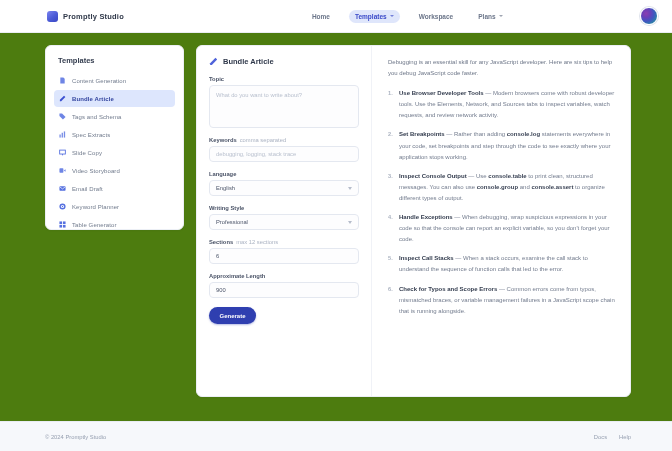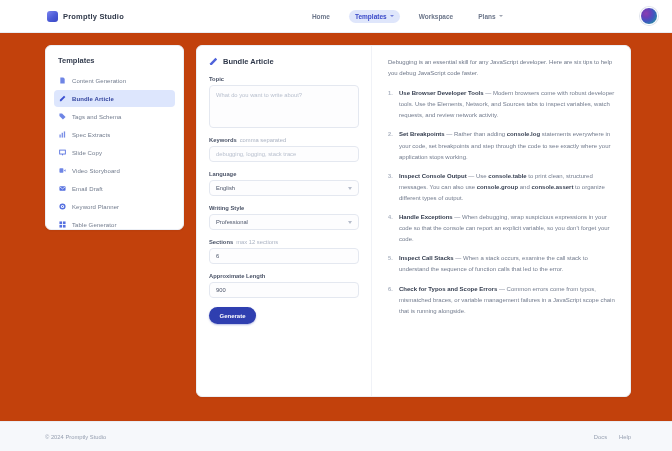--- a/index.html
+++ b/index.html
@@ -4,21 +4,21 @@
 <style>
   * { box-sizing: border-box; margin: 0; padding: 0; }
   html, body {
     width: 672px; height: 451px;
     overflow: hidden;
     background: #f2f5f9;
     font-family: "Liberation Sans", sans-serif;
     -webkit-font-smoothing: antialiased;
   }
 
-  .app { width: 672px; height: 451px; display: flex; flex-direction: column; background: #c2410c; }
+  .app { width: 672px; height: 451px; display: flex; flex-direction: column; background: #4d7c0f; }
 
   
   .topbar {
     height: 33px; flex: 0 0 33px;
     background: #ffffff;
     border-bottom: 1px solid #e9edf3;
     display: flex; align-items: center;
     padding: 0 14px 0 47px;
   }
   .brand { display: flex; align-items: center; gap: 5px; }

